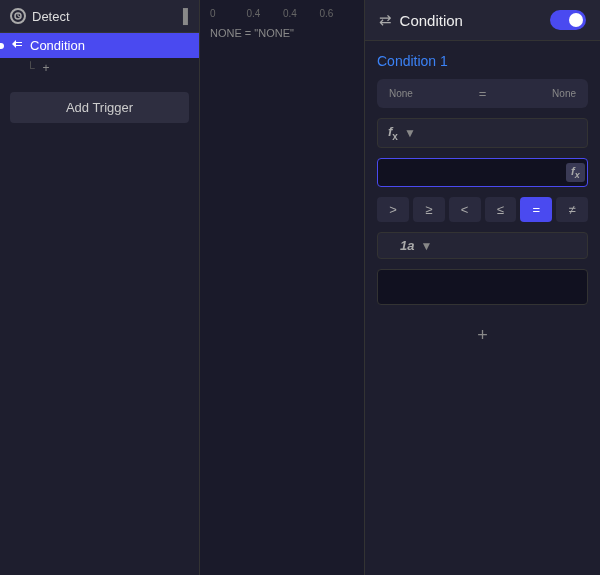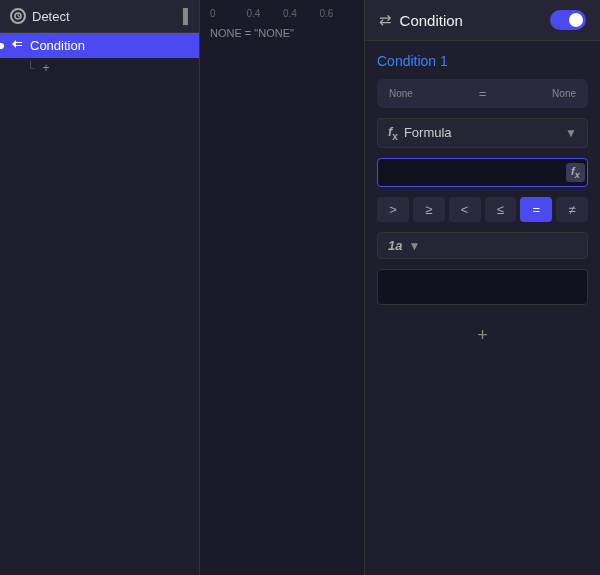--- a/index.html
+++ b/index.html
@@ -312,21 +312,21 @@
       background: #4a4af0;
       color: #fff;
     }
 
     .value-row {
       display: flex;
       align-items: flex-end;
       background: #252535;
       border: 1px solid #333;
       border-radius: 4px;
-      padding: 5px 10px;
+      padding: 5px 22px;
       gap: 6px;
       cursor: pointer;
     }
 
     .value-icon {
       color: #aaa;
       font-style: italic;
       font-size: 13px;
       font-weight: bold;
     }
@@ -394,20 +394,21 @@
         </svg>
       </span>
       <span class="sidebar-item-label">Condition</span>
     </div>
     <div class="sub-add">
       <span style="color:#555; margin-right:4px;">└</span>
       <span>+</span>
     </div>
   </div>
 
+  <button class="add-trigger-btn">Add Trigger</button>
 </div>
 
 <div class="timeline-panel">
   <div class="timeline-ruler">
     <span class="ruler-mark">0</span>
     <span class="ruler-mark">0.4</span>
     <span class="ruler-mark">0.4</span>
     <span class="ruler-mark">0.6</span>
   </div>
   <div class="timeline-label">NONE = "NONE"</div>
@@ -424,21 +425,20 @@
     <div class="condition-label">Condition 1</div>
 
     <div class="condition-row">
       <span class="condition-none">None</span>
       <span class="condition-equals">=</span>
       <span class="condition-none">None</span>
     </div>
 
     <div class="formula-row">
       <span class="formula-icon"><i>f</i><span style="font-style:normal; font-size:10px; vertical-align:sub;">x</span></span>
-      <span class="formula-label">Formula</span>
       <span class="formula-arrow">▼</span>
     </div>
 
     <div class="formula-input-row">
       <input class="formula-input" type="text" style="">
       <button class="formula-fx-btn"><i>f</i><span style="font-size:9px; vertical-align:sub;">x</span></button>
     </div>
 
     <div class="operator-row">
       <button class="op-btn">&gt;</button>

